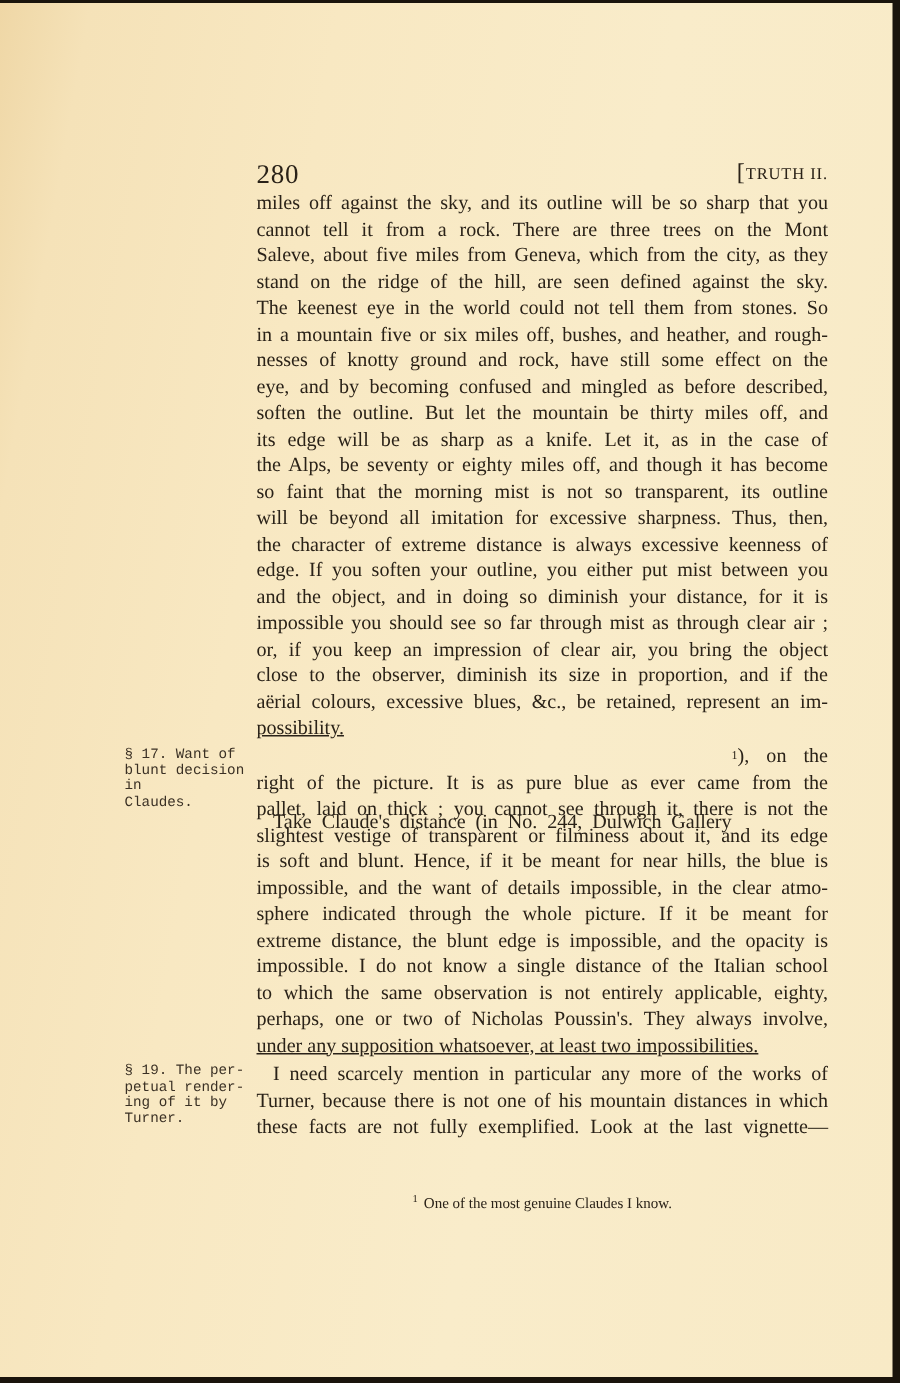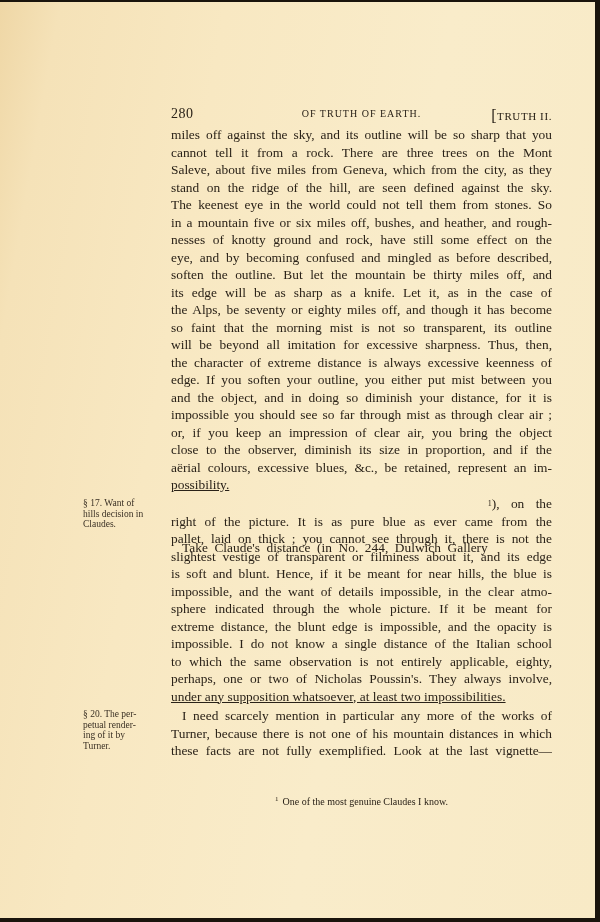--- a/index.html
+++ b/index.html
@@ -12,52 +12,52 @@
       position: absolute; left: 0; top: 2px;
       width: 595px; height: 916px;
       background: linear-gradient(100deg, #efd7a6 0%, #f5e2b8 8%, #f8e8c2 30%, #f9ecca 60%, #f8eac6 100%);
       color: #2a2218;
       overflow: hidden;
     }
     .running-head {
       position: absolute; left: 171px; top: 104px; width: 381px;
       height: 16px; font-size: 13px;
     }
-    .page-number { position: absolute; left: 0; top: 0; font-size: 14px; letter-spacing: 0.5px; }
+    .page-number { position: absolute; left: 0; top: 0; font-size: 18px; letter-spacing: 0.5px; }
     .running-title { position: absolute; left: 0; width: 100%; text-align: center; top: 2px; font-size: 10px; letter-spacing: 1px; }
     .part-label { position: absolute; right: 0; top: 0; font-size: 11px; letter-spacing: 0.6px; }
     .part-label .bracket { font-size: 16px; position: relative; top: 1px; }
     .body-line {
       position: absolute; left: 171px; width: 381px;
       font-size: 13.4px; line-height: 17.3px; height: 17.3px;
       text-align: justify; text-align-last: justify;
       white-space: nowrap; overflow: visible;
     }
     .body-line.last { text-align-last: left; text-decoration: underline; }
     .body-line.indent { padding-left: 11px; width: 370px; }
     .side-note {
       position: absolute; left: 83px; width: 84px;
       font-size: 9.5px; line-height: 10.5px;
       color: #3a3024;
+      font-family: Liberation Mono, monospace;
     }
     .footnote {
       position: absolute; left: 171px; width: 381px; top: 793px;
       text-align: center; font-size: 10px;
     }
     .footnote sup { font-size: 7px; vertical-align: 4px; margin-right: 4px; }
     sup.ref { font-size: 8px; vertical-align: 5px; }
   </style>
 </head>
 <body>
 
 <div class="page">
 
   <div class="running-head">
     <span class="page-number">280</span>
-    <span class="running-title">OF TRUTH OF EARTH.</span>
     <span class="part-label"><span class="bracket">[</span><span>TRUTH II.</span></span>
   </div>
 
   <div>
     <div class="body-line" style="top:124px">miles off against the sky, and its outline will be so sharp that you</div>
     <div class="body-line" style="top:141.5px">cannot tell it from a rock.  There are three trees on the Mont</div>
     <div class="body-line" style="top:159px">Saleve, about five miles from Geneva, which from the city, as they</div>
     <div class="body-line" style="top:176.5px">stand on the ridge of the hill, are seen defined against the sky.</div>
     <div class="body-line" style="top:194px">The keenest eye in the world could not tell them from stones.  So</div>
     <div class="body-line" style="top:211.5px">in a mountain five or six miles off, bushes, and heather, and rough-</div>
@@ -94,26 +94,26 @@
     <div class="body-line" style="top:668px">perhaps, one or two of Nicholas Poussin's.  They always involve,</div>
     <div class="body-line last" style="top:685.5px">under any supposition whatsoever, at least two impossibilities.</div>
 
     <div class="body-line indent" style="top:705px">I need scarcely mention in particular any more of the works of</div>
     <div class="body-line" style="top:722.5px">Turner, because there is not one of his mountain distances in which</div>
     <div class="body-line" style="top:740px">these facts are not fully exemplified.  Look at the last vignette—</div>
   </div>
 
   <div class="side-note" style="top:496px">
     <div>§ 17. Want of</div>
-    <div>hills decision in</div>
+    <div>blunt decision in</div>
     <div>Claudes.</div>
   </div>
 
   <div class="side-note" style="top:707px">
-    <div>§ 20. The per-</div>
+    <div>§ 19. The per-</div>
     <div>petual render-</div>
     <div>ing of it by</div>
     <div>Turner.</div>
   </div>
 
   <div class="footnote">
     <sup>1</sup><span>One of the most genuine Claudes I know.</span>
   </div>
 
 </div>

